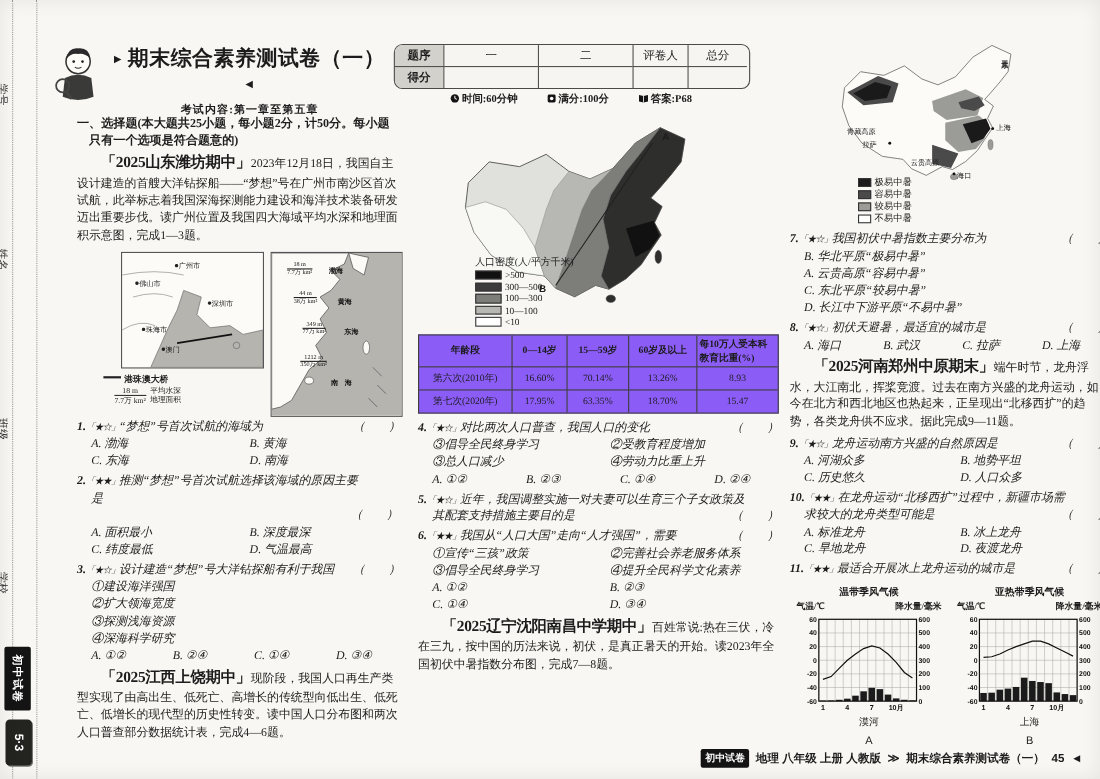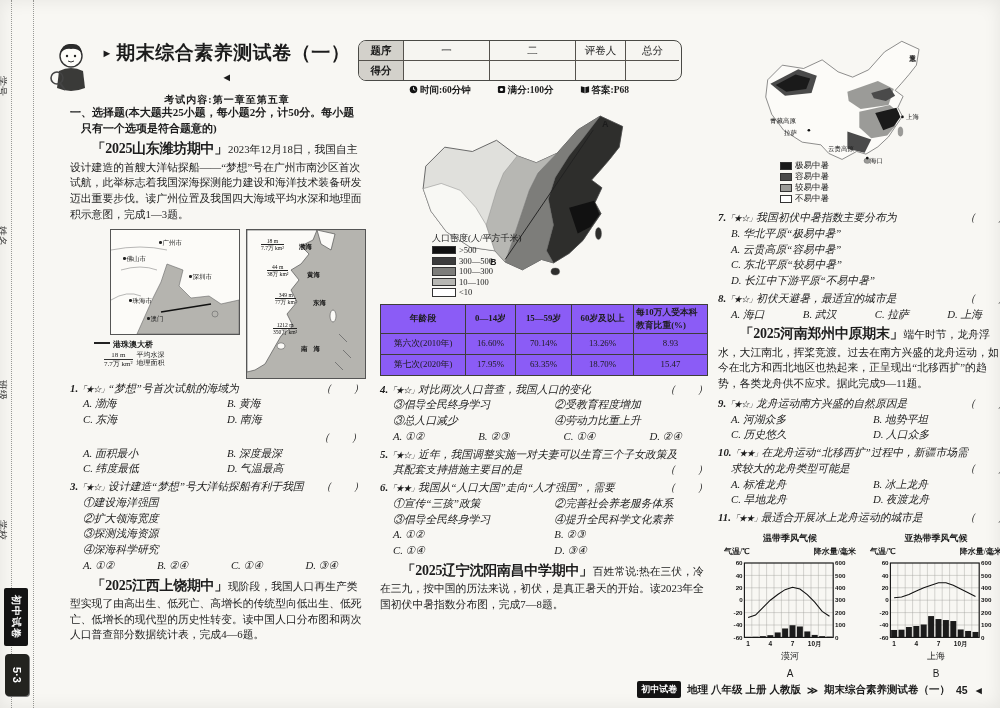--- a/index.html
+++ b/index.html
@@ -217,20 +217,21 @@
     <div class="q">
       <div class="stem"><span class="qn">1.</span><span class="lvl">「★☆」</span><span>“梦想”号首次试航的海域为</span><span class="br-inline">（　　）</span></div>
       <div class="opts2">
           <span>A. 渤海</span>
           <span>B. 黄海</span>
           <span>C. 东海</span>
           <span>D. 南海</span>
         </div>
     </div>
     <div class="q">
+      <div class="stem"><span class="qn">2.</span><span class="lvl">「★★」</span><span>推测“梦想”号首次试航选择该海域的原因主要是</span></div>
       <div class="brline">（　　）</div>
       <div class="opts2">
           <span>A. 面积最小</span>
           <span>B. 深度最深</span>
           <span>C. 纬度最低</span>
           <span>D. 气温最高</span>
         </div>
     </div>
     <div class="q">
       <div class="stem"><span class="qn">3.</span><span class="lvl">「★☆」</span><span>设计建造“梦想”号大洋钻探船有利于我国</span><span class="br-inline">（　　）</span></div>

